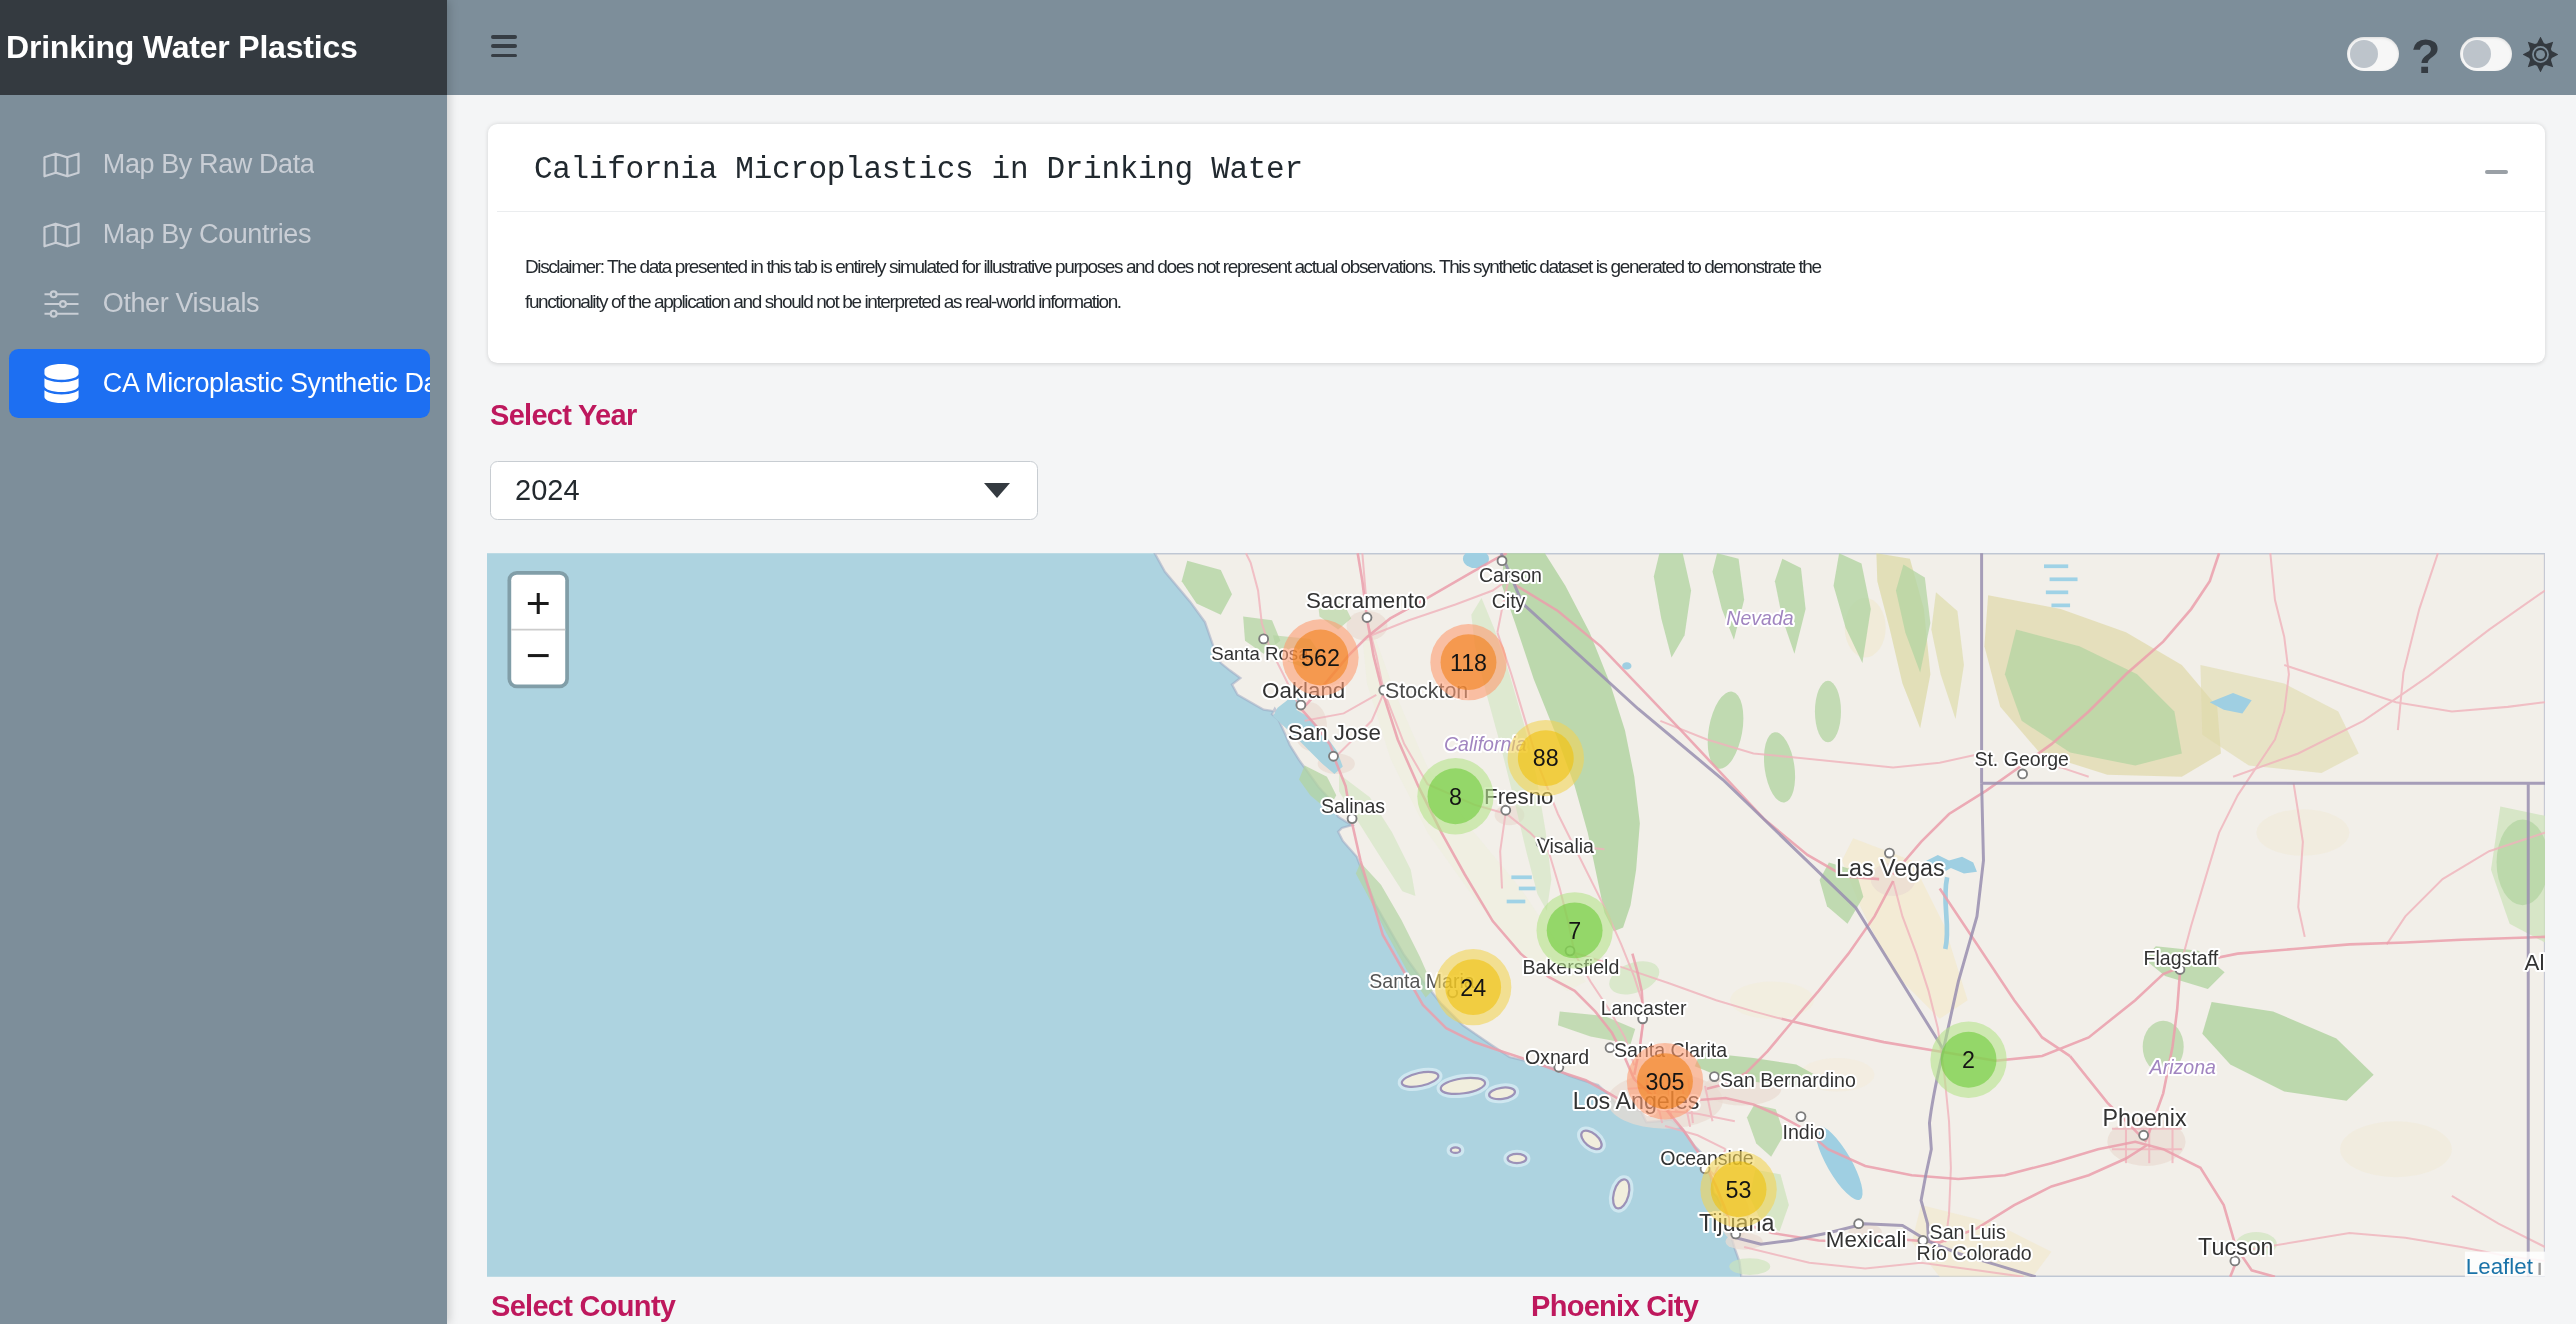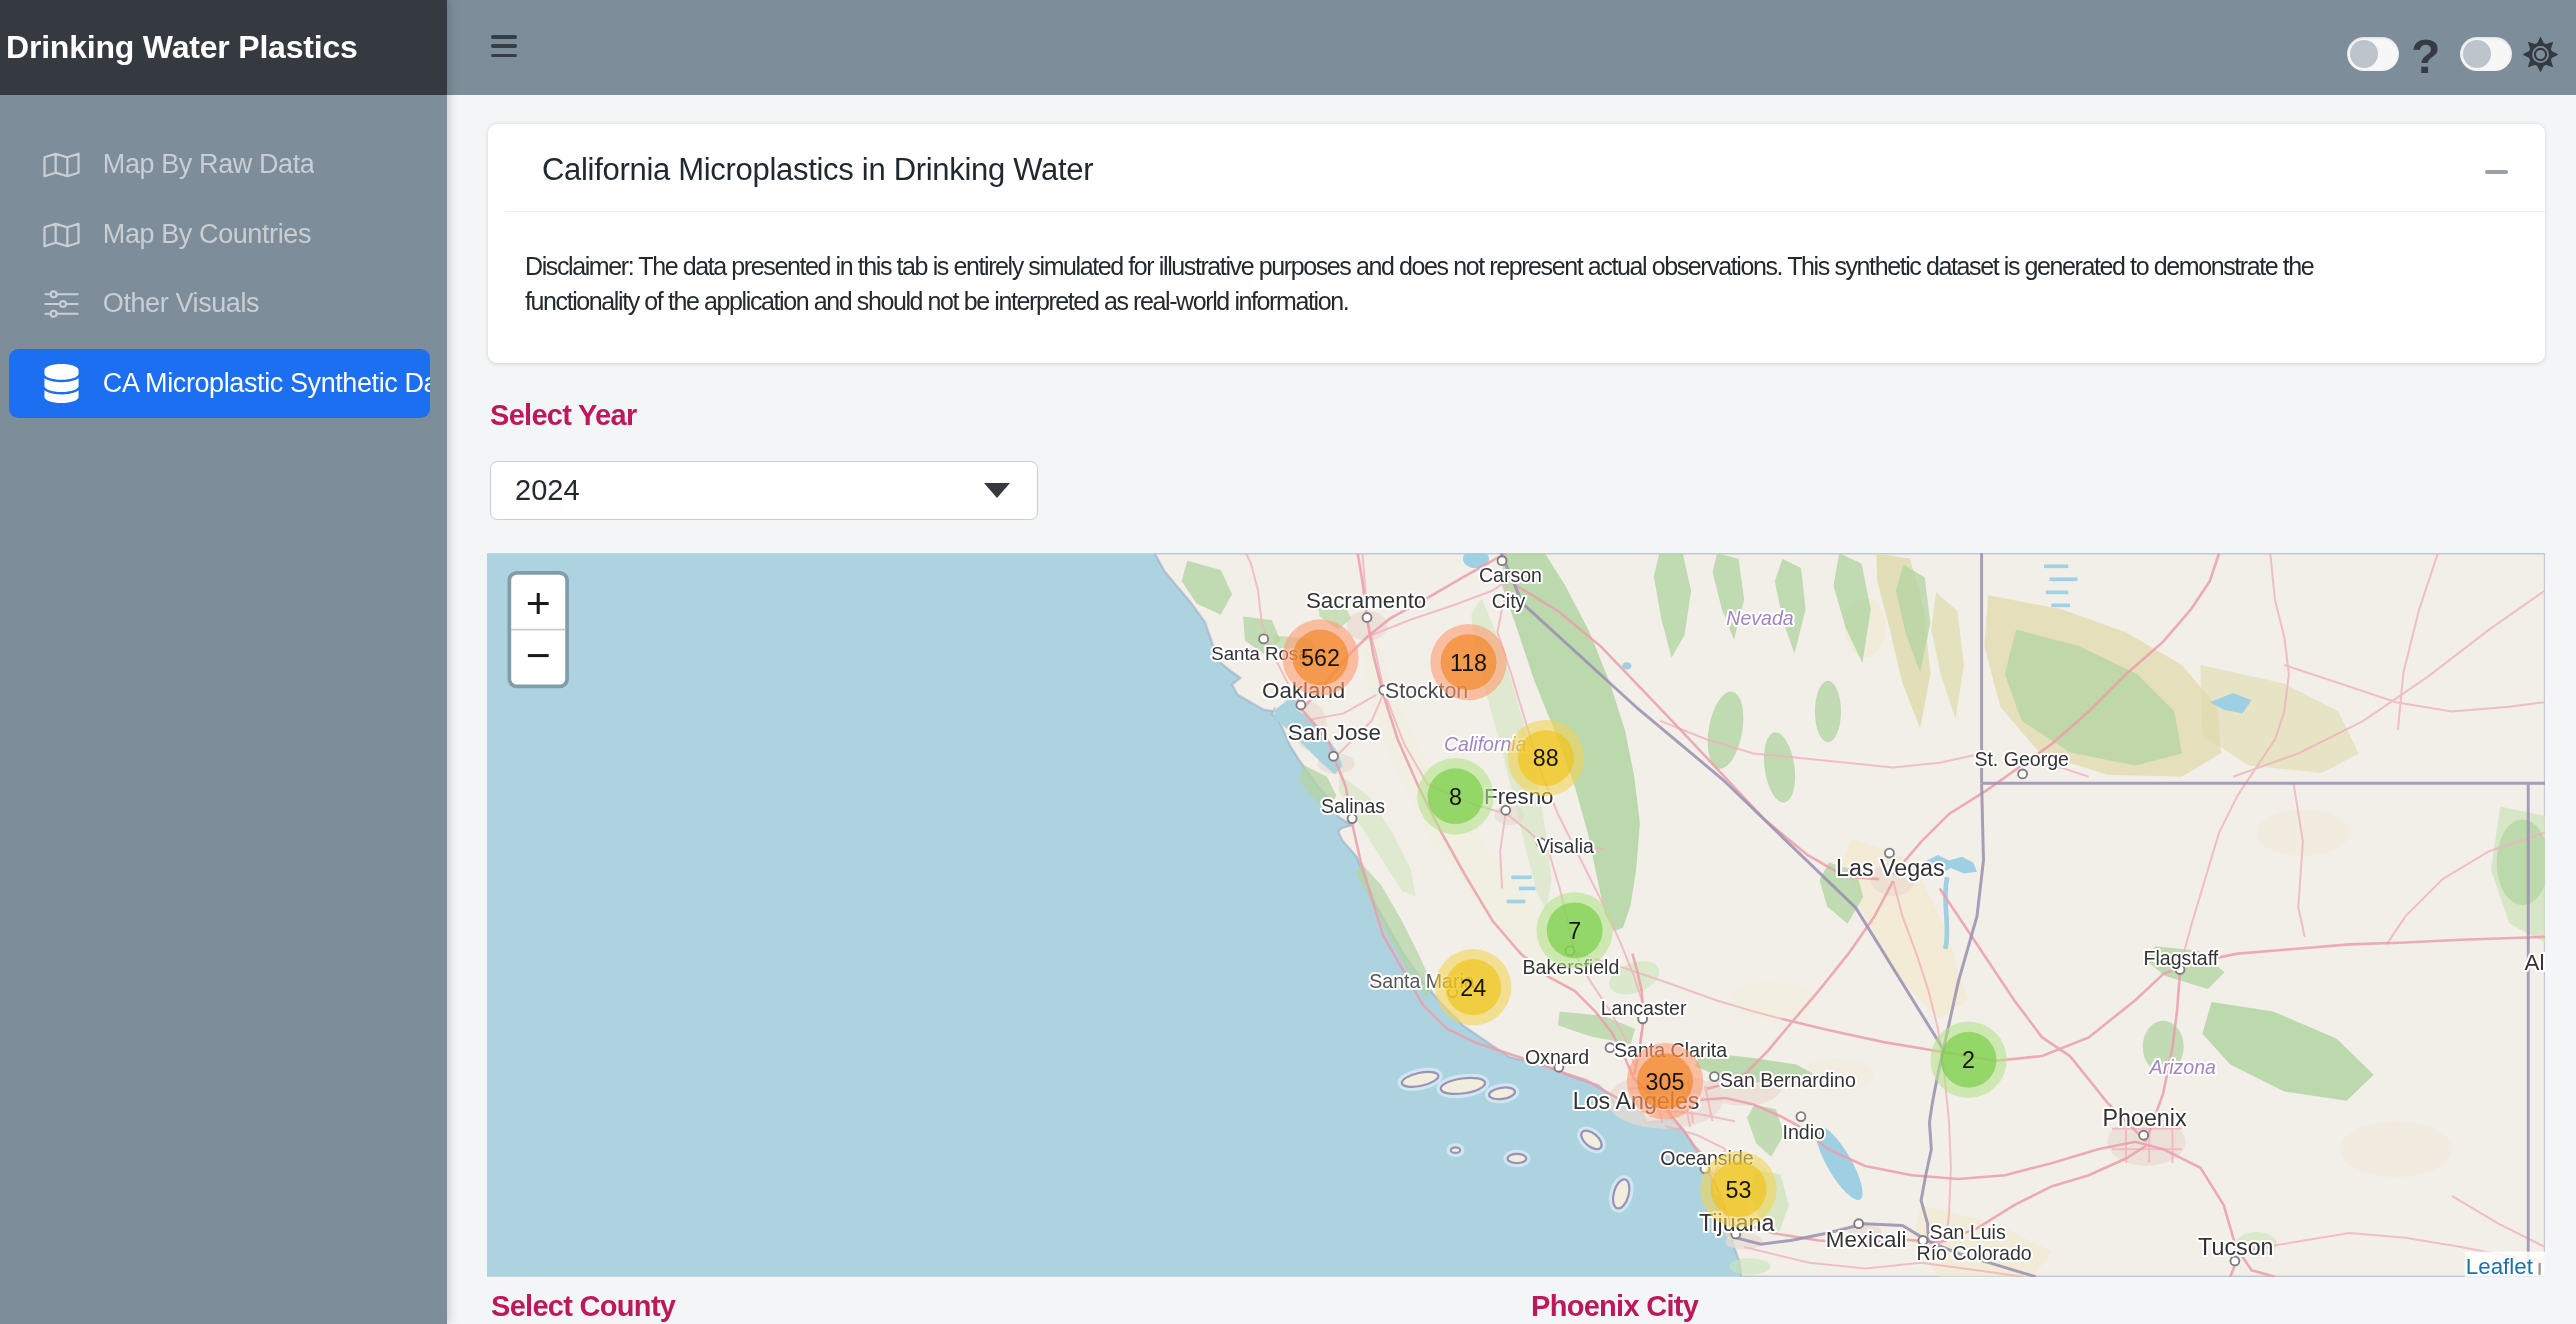--- a/index.html
+++ b/index.html
@@ -19,24 +19,24 @@
   #navbar { position:absolute; left:447px; top:0; width:2129px; height:95px; background:#7d8e9a; }
   .burger { position:absolute; left:44px; top:35px; width:26px; height:24px; }
   .burger div { height:3.7px; border-radius:1.9px; background:#363d44; margin-bottom:5.6px; }
   .toggle { position:absolute; top:37px; width:52px; height:34px; border-radius:17px; background:#f7f7f7; box-shadow:inset 0 0.9px 2.8px rgba(0,0,0,.12); }
   .toggle .knob { position:absolute; left:2.8px; top:2.8px; width:28px; height:28px; border-radius:50%; background:#bdc4cb; }
   .qmark { position:absolute; top:32px; height:50px; line-height:50px; font-size:48px; font-weight:700; color:#343b42; }
 
   
   #content { position:absolute; left:447px; top:95px; width:2129px; height:1229px; background:#f4f5f6; }
   #card { position:absolute; left:41px; top:29px; width:2057px; height:239px; background:#fff; border-radius:9.3px; box-shadow:0 0.9px 4.7px rgba(0,0,0,.14); }
-  #card .chead { position:absolute; left:17px; top:0; right:0; height:88px; border-bottom:1.9px solid #ebedef; }
+  #card .chead { position:absolute; left:9px; top:0; right:0; height:88px; border-bottom:1.9px solid #ebedef;font-family:Liberation Mono, monospace; }
   #card .ctitle { position:absolute; left:37px; top:28px; font-size:31px; color:#21292f; letter-spacing:-0.3px; }
   #card .cminus { position:absolute; right:37px; top:46px; width:23px; height:3.7px; background:#9aa0a6; border-radius:1.9px; }
-  #card .cbody { position:absolute; left:37px; top:125px; right:37px; font-size:25px; color:#24292e; line-height:35px; letter-spacing:-1.4px; white-space:nowrap; }
+  #card .cbody { position:absolute; left:37px; top:125px; right:37px; font-size:19px; color:#24292e; line-height:35px; letter-spacing:-1.4px; white-space:nowrap; }
 
   .lbl { position:absolute; font-size:29px; font-weight:700; color:#be185d; white-space:nowrap; letter-spacing:-0.7px; }
   #selyear { position:absolute; left:43px; top:366px; width:548px; height:59px; background:#fff; border:1.9px solid #c8cdd2; border-radius:7.5px; }
   #selyear .val { position:absolute; left:24px; top:0; line-height:56px; font-size:29px; color:#23292e; }
   #selyear .caret { position:absolute; right:27px; top:21.4px; width:0; height:0; border-left:13px solid transparent; border-right:13px solid transparent; border-top:15px solid #343a40; }
 
   #mapbox { position:absolute; left:40px; top:458px; width:2058px; height:724px; overflow:hidden; }
 </style>
 </head>
 <body>

